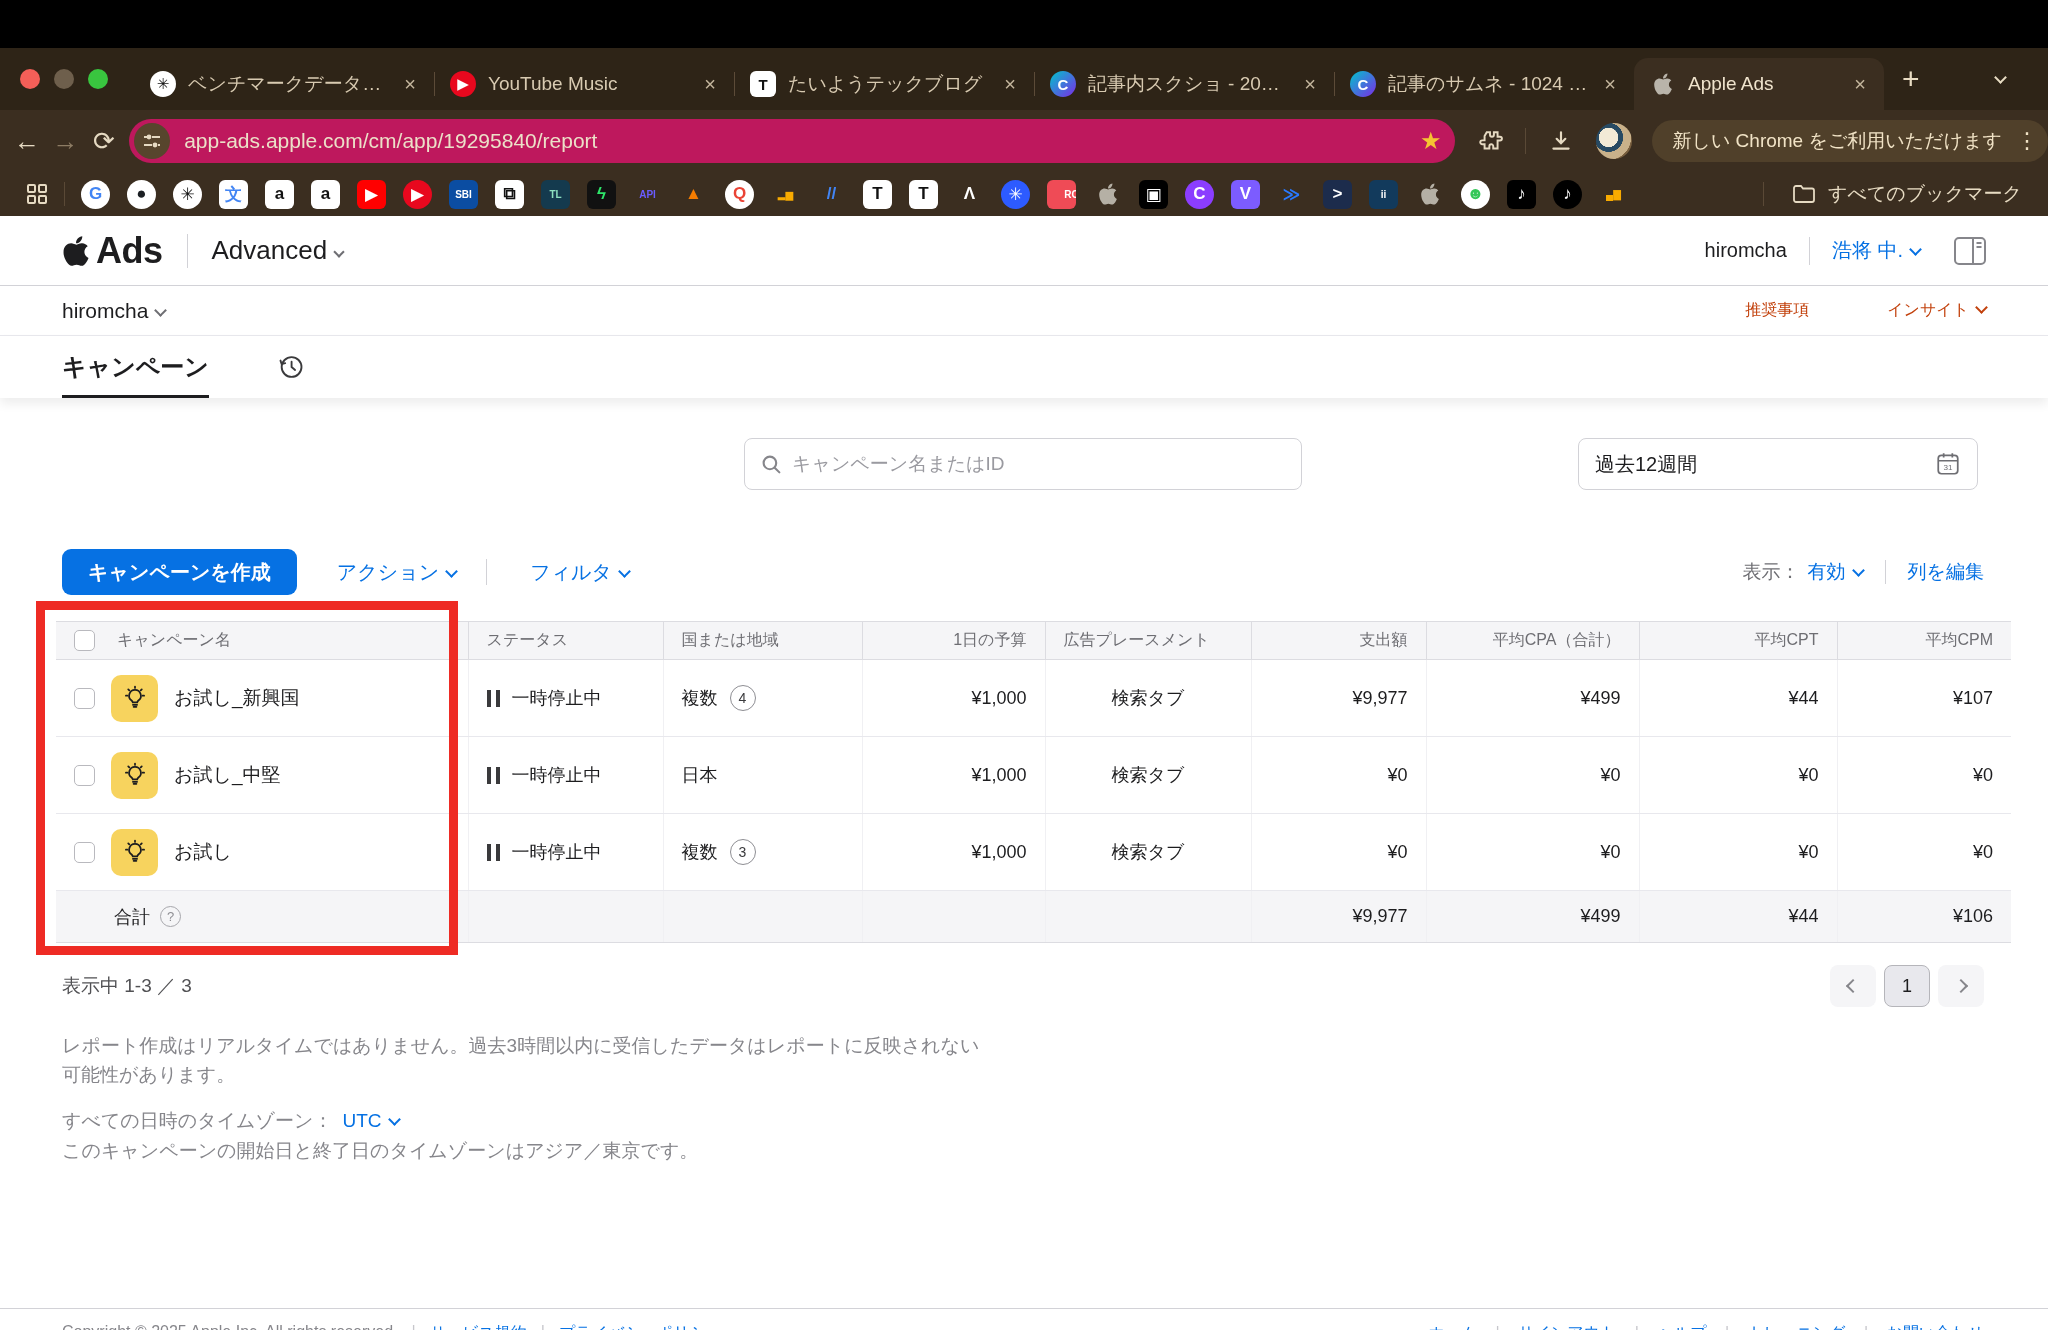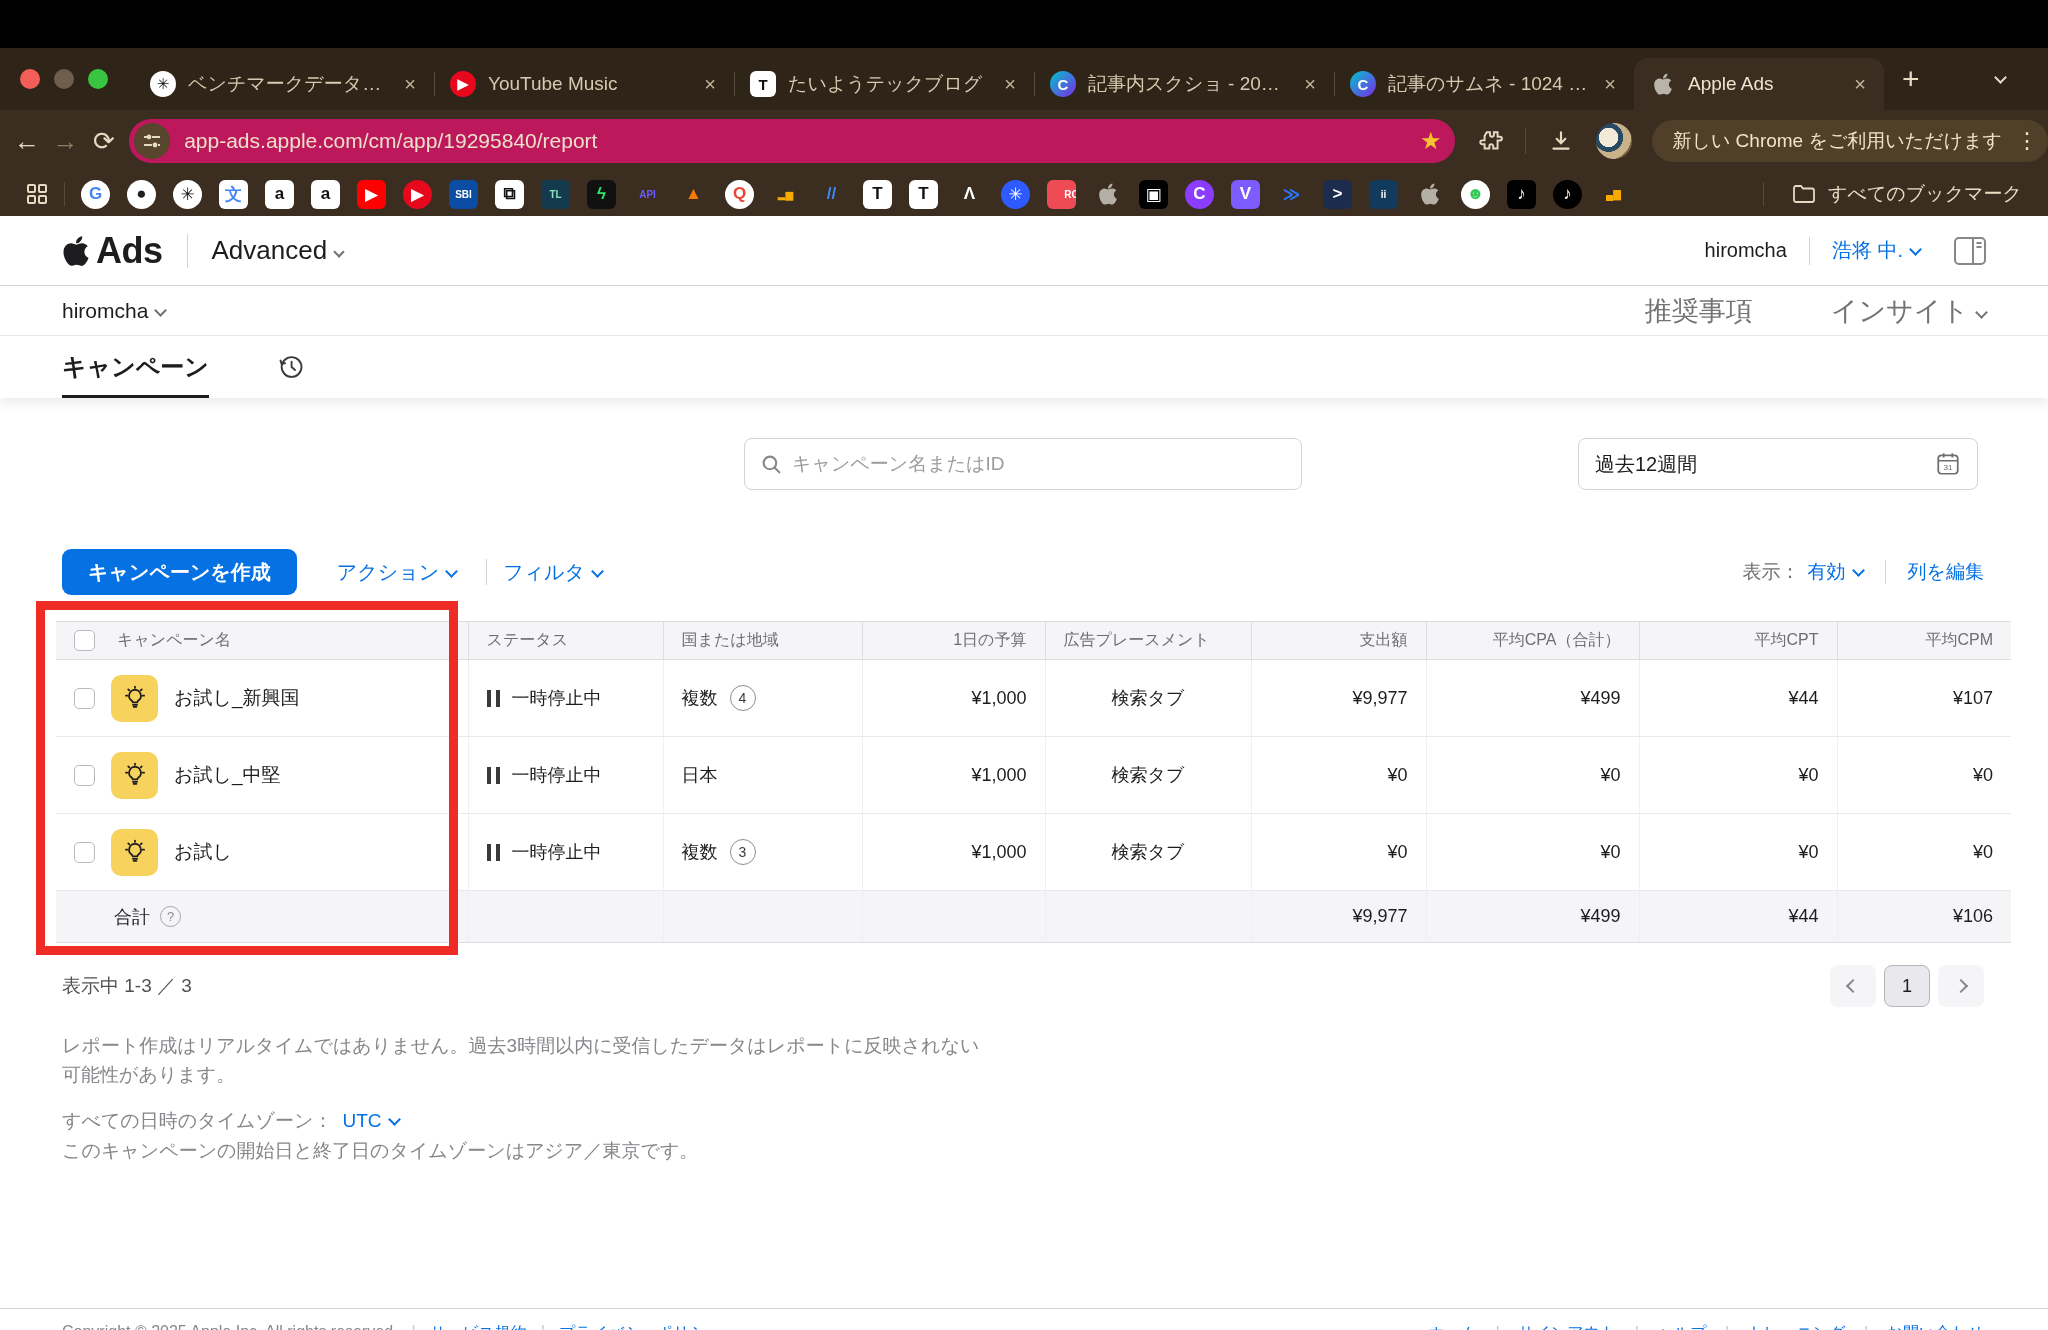--- a/index.html
+++ b/index.html
@@ -60,41 +60,41 @@
   .advanced{font-size:26px;color:#1d1d1f}
   .advanced .chev{color:#6e6e73;width:8px;height:8px}
   .hdr-right{margin-left:auto;display:flex;align-items:center}
   .acct{font-size:20px;color:#1d1d1f}
   .user-menu{font-size:20px;color:#0671e3}
   .panel-ico{margin-left:34px}
 
   .orgrow{position:absolute;left:0;top:70px;width:100%;height:50px;border-bottom:1px solid #e8e8ed;display:flex;align-items:center;padding:0 62px}
   .org{font-size:21px;color:#1d1d1f}
   .org .chev{color:#6e6e73}
-  .org-links{margin-left:auto;display:flex;align-items:center;gap:78px;font-size:27px;color:#737373}
+  .org-links{margin-left:auto;display:flex;align-items:center;gap:78px;font-size:16px;color:#c2410c}
 
   .tabsrow{position:absolute;left:0;top:120px;width:100%;height:62px;background:#fff;box-shadow:0 6px 10px rgba(0,0,0,.07);display:flex;align-items:center;padding:0 62px}
   .camp-tab{font-size:24px;font-weight:bold;color:#1d1d1f;position:relative;height:100%;display:flex;align-items:center}
   .camp-tab::after{content:"";position:absolute;left:0;bottom:0;width:100%;height:3px;background:#1d1d1f}
   .clock-ico{margin-left:68px}
 
   .titlerow{position:absolute;left:62px;top:232px;display:flex;align-items:center;gap:12px}
   .page-title{font-size:30px;font-weight:bold;color:#1d1d1f}
   .qmark{width:23px;height:23px;border:1.5px solid #a6a6ab;border-radius:50%;color:#8e8e93;font-size:14px;display:inline-flex;align-items:center;justify-content:center}
   .searchbox{position:absolute;left:744px;top:222px;width:558px;height:52px;border:1px solid #d2d2d7;border-radius:8px;display:flex;align-items:center;padding:0 16px;gap:10px}
   .searchbox input{border:none;outline:none;flex:1;font-size:19px;color:#1d1d1f;font-family:inherit;background:transparent}
   .searchbox input::placeholder{color:#9a9aa0}
   .datepicker{position:absolute;left:1578px;top:222px;width:400px;height:52px;border:1px solid #d2d2d7;border-radius:8px;display:flex;align-items:center;padding:0 16px;font-size:20px;color:#1d1d1f}
   .datepicker .cal{margin-left:auto}
 
   .btnrow{position:absolute;left:62px;top:333px;height:46px;display:flex;align-items:center}
   .create-btn{height:46px;background:#0671e3;color:#fff;font-size:20px;font-weight:bold;border:none;border-radius:9px;padding:0 26px;font-family:inherit}
   .link-btn{font-size:20px;color:#0671e3;margin-left:40px}
   .btn-sep{width:1px;height:26px;background:#d2d2d7;margin-left:30px}
-  .btn-sep + .link-btn{margin-left:16px}
+  .btn-sep + .link-btn{margin-left:43px}
   .viewrow{position:absolute;right:64px;top:343px;display:flex;align-items:center;font-size:19px}
   .view-label{color:#6e6e73}
   .view-val{color:#0671e3;margin-left:8px}
   .view-sep{width:1px;height:24px;background:#d2d2d7;margin:0 22px}
   .edit-cols{color:#0671e3}
 
   .tablewrap{position:absolute;left:56px;top:405px;width:1955px}
   table{width:100%;border-collapse:collapse;table-layout:fixed}
   thead th{height:38px;background:#f5f5f7;font-size:16px;font-weight:normal;color:#6e6e73;border-top:1px solid #dcdce1;border-bottom:1px solid #dcdce1;padding:0 18px;text-align:right;white-space:nowrap}
   thead th.al{text-align:left}

